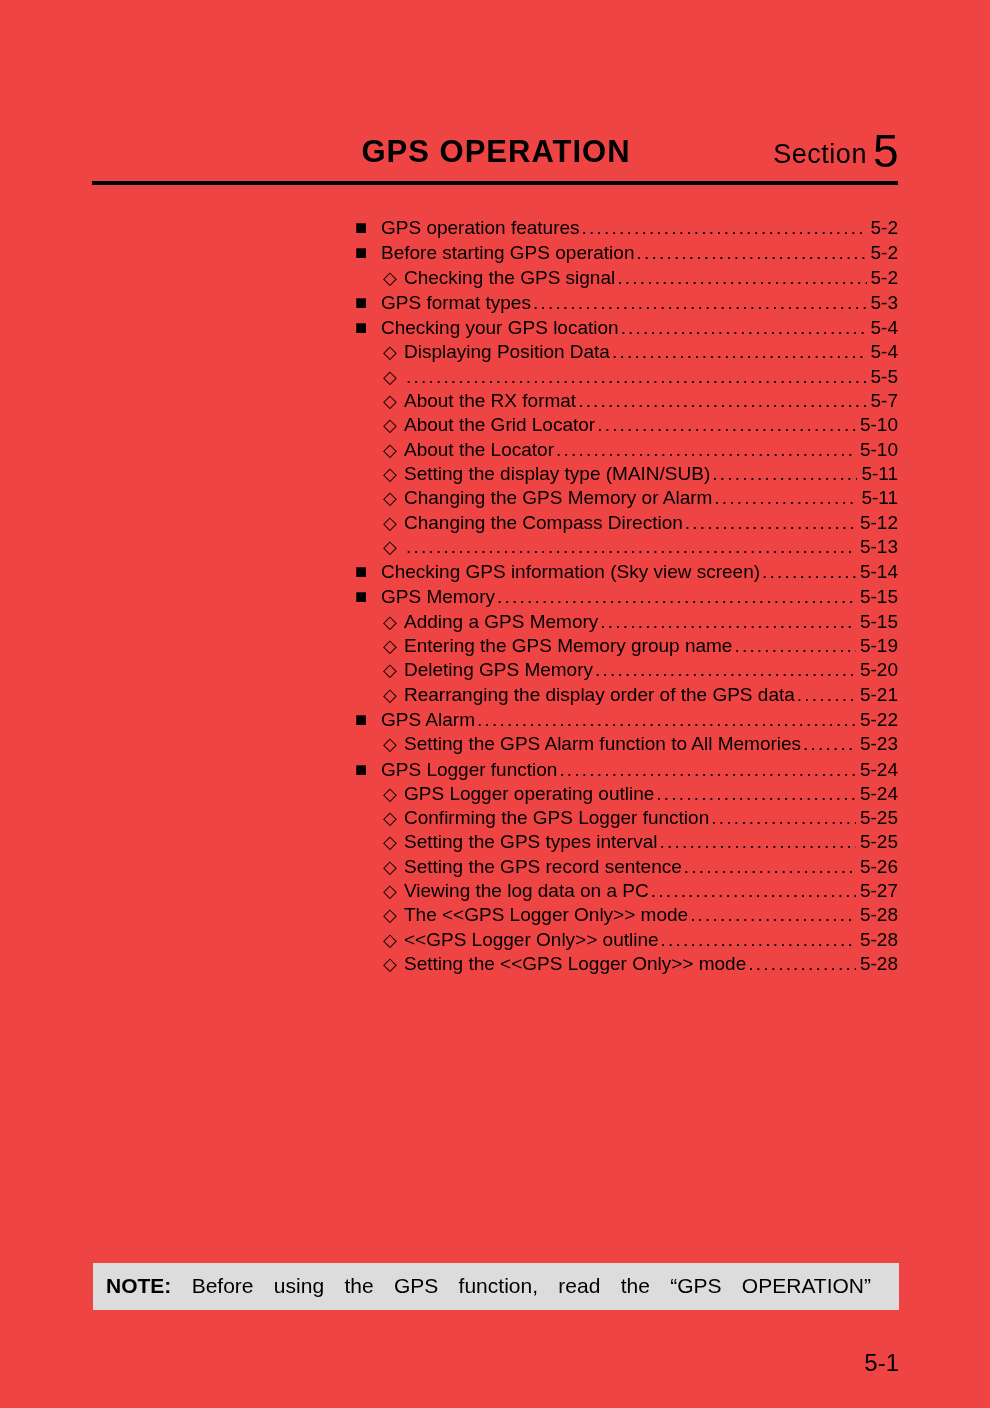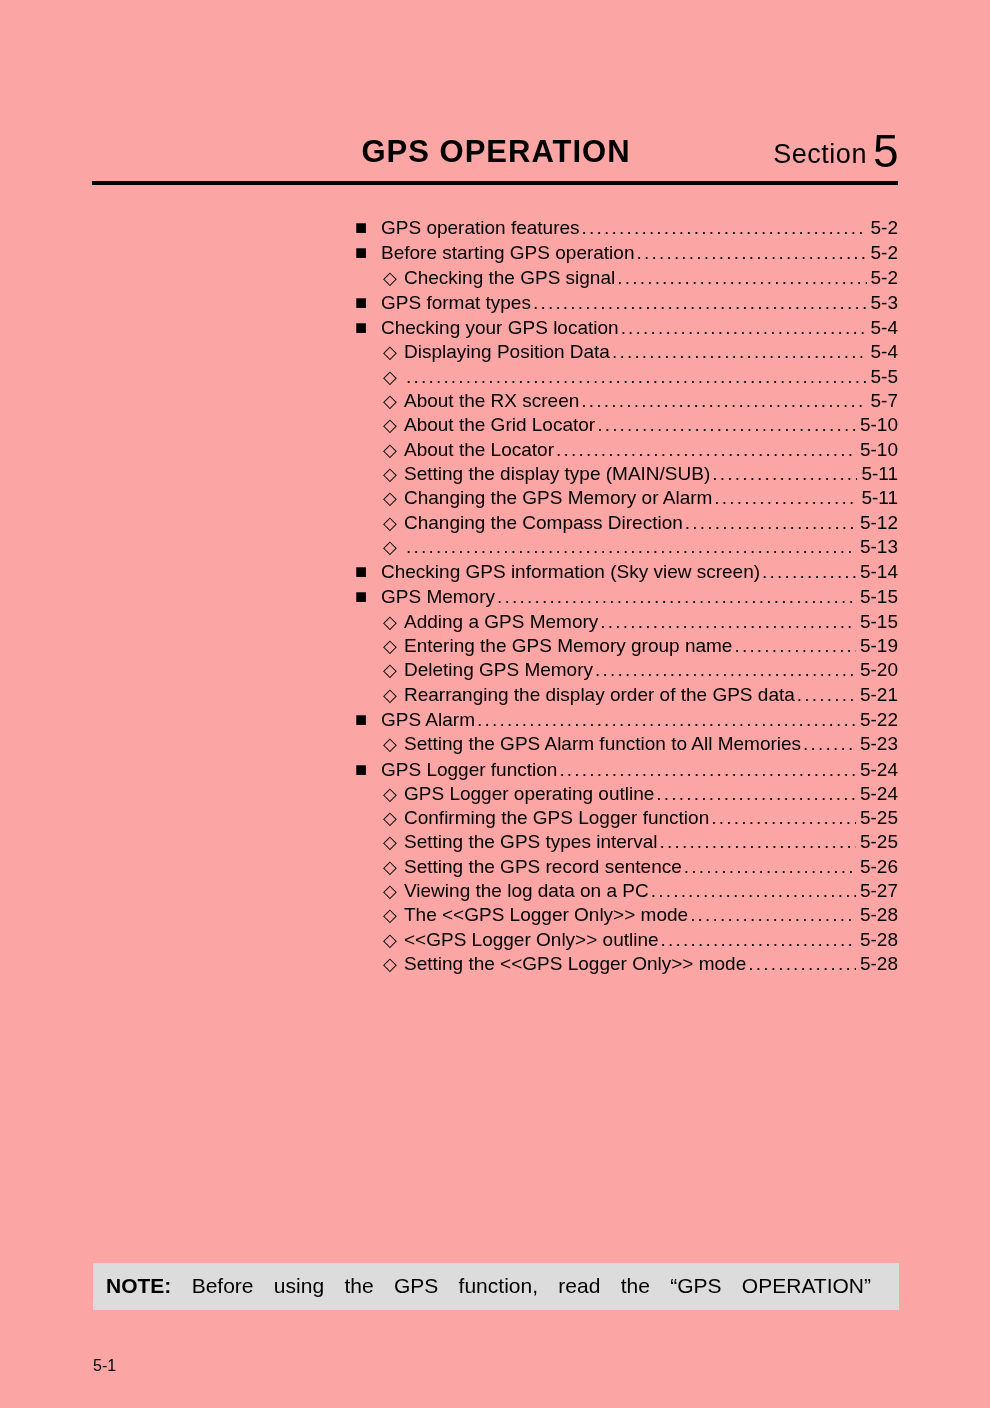--- a/index.html
+++ b/index.html
@@ -5,21 +5,21 @@
   * { margin: 0; padding: 0; box-sizing: border-box; }
   html, body { background: #ffffff; }
   body {
     font-family: "Liberation Sans", "DejaVu Sans", sans-serif;
     color: #000;
   }
   .page {
     position: relative;
     width: 990px;
     height: 1408px;
-    background: #fca5a5;
+    background: #ef4444;
     overflow: hidden;
   }
   
   .header {
     position: absolute;
     left: 93px;
     top: 118px;
     width: 806px;
     height: 54px;
   }
@@ -105,23 +105,22 @@
     text-align-last: justify;
   }
   .note-line2 { display: block; }
   .note b { font-weight: bold; }
   
   .page-num {
     position: absolute;
     left: 93px;
     top: 1349px;
     width: 806px;
-    text-align: left;
-    font-size: 16px;
-    margin-top: 8px;
+    text-align: right;
+    font-size: 24px;
   }
 </style>
 </head>
 <body>
 
 <div class="page">
 
   <header class="header">
     <h1 class="title">GPS OPERATION</h1>
     <div class="section">
@@ -169,21 +168,21 @@
         <span class="dots"></span>
         <span class="pageref">5-4</span>
       </div>
       <div class="toc-row level-2">
         <span class="bullet">◇</span>
         <span class="dots"></span>
         <span class="pageref">5-5</span>
       </div>
       <div class="toc-row level-2">
         <span class="bullet">◇</span>
-        <span class="label">About the RX screen</span>
+        <span class="label">About the RX format</span>
         <span class="dots"></span>
         <span class="pageref">5-7</span>
       </div>
       <div class="toc-row level-2">
         <span class="bullet">◇</span>
         <span class="label">About the Grid Locator</span>
         <span class="dots"></span>
         <span class="pageref">5-10</span>
       </div>
       <div class="toc-row level-2">

